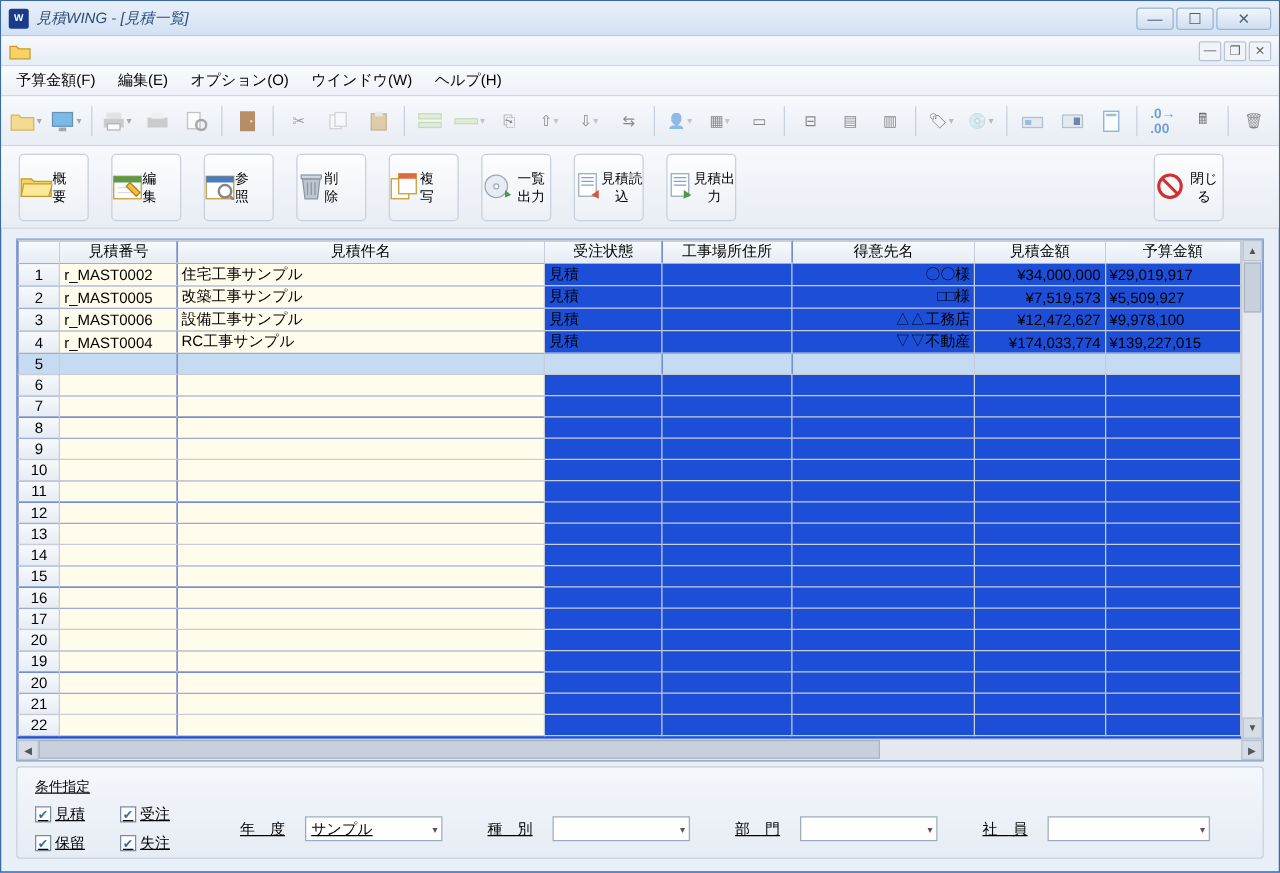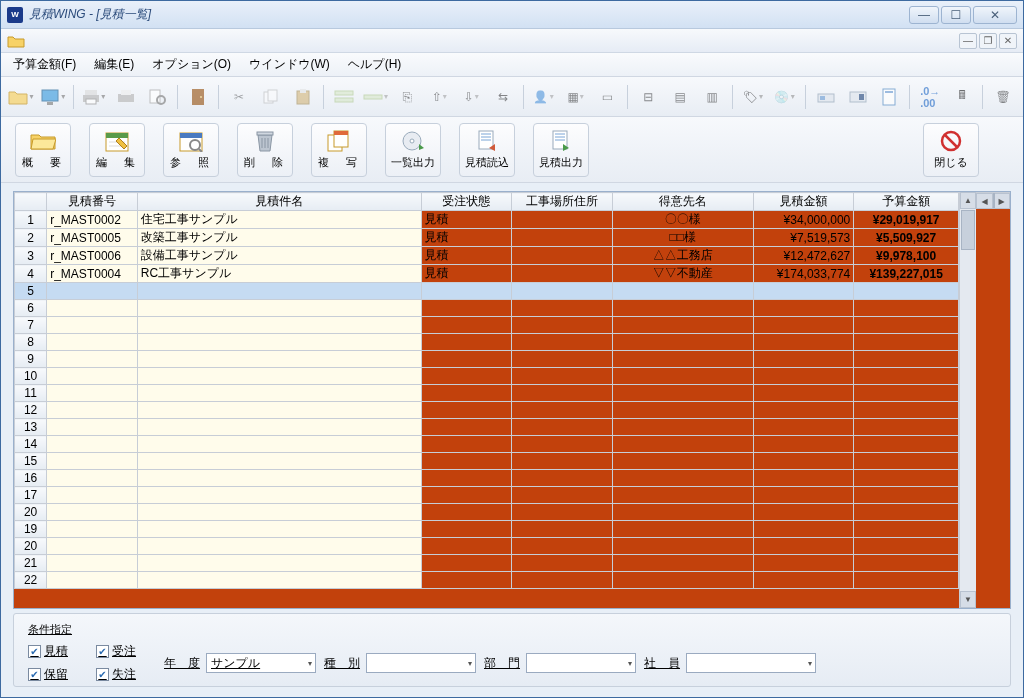--- a/index.html
+++ b/index.html
@@ -16,53 +16,53 @@
 .subheader .right { margin-left: auto; display:flex; gap:2px;}
 .subheader .right .sbtn { width:18px; height:16px; border:1px solid #b8c4d3; background:#f0f4f9; border-radius:2px; display:inline-flex; align-items:center; justify-content:center; color:#666; cursor:pointer; font-size:10px;}
 .menubar { height: 24px; background: linear-gradient(#f9fbfd, #edf1f7); border-bottom: 1px solid #d0d7e2; display: flex; align-items: center; padding: 0 4px; gap: 2px; }
 .menubar .item { padding: 3px 8px; cursor: pointer; }
 .toolbar1 { height: 40px; background: linear-gradient(#f7f9fc, #e8edf4); border-bottom: 1px solid #d0d7e2; display: flex; align-items: center; padding: 0 6px; gap: 4px; }
 .toolbar1 .tbtn { width: 28px; height: 28px; display:inline-flex; align-items:center; justify-content:center; opacity:0.7; cursor:pointer;}
 .toolbar1 .sep { width:1px; height:24px; background:#c7d0dc; margin:0 2px;}
 .toolbar1 .dd { display:inline-flex; align-items:center;}
 .toolbar1 .dd::after { content:"▾"; font-size:8px; color:#888; margin-left:1px;}
 .toolbar2 { height: 66px; background: linear-gradient(#f7f9fc, #e8edf4); border-bottom: 1px solid #d0d7e2; display: flex; align-items: center; padding: 6px 14px; gap: 18px; }
-.bigbtn { width: 56px; height: 54px; border: 1px solid #c7d0dc; border-radius: 4px; background: linear-gradient(#fdfdfe, #ecf0f6); display: flex; flex-direction: column; align-items: center; justify-content: center; cursor: pointer; }
+.bigbtn { width: 56px; height: 54px; border: 1px solid #c7d0dc; border-radius: 4px; background: linear-gradient(#fdfdfe, #ecf0f6); display: flex; flex-direction: row; align-items: center; justify-content: center; cursor: pointer; }
 .bigbtn .bicon { width:28px; height:24px; display:flex; align-items:center; justify-content:center; font-size:20px; margin-bottom:2px;}
 .bigbtn .blabel { font-size: 11px; letter-spacing: 3px; }
 .bigbtn.nospace .blabel { letter-spacing: 0; text-align: center; }
-.content { flex: 1; background: #c2410c; margin: 8px 12px 4px 12px; border: 1px solid #9ab0cc; display: flex; flex-direction: row; position:relative; }
+.content { flex: 1; background: #1d4ed8; margin: 8px 12px 4px 12px; border: 1px solid #9ab0cc; display: flex; flex-direction: column; position:relative; }
 .gridwrap { flex:1; overflow:hidden; position:relative; display:flex;}
 table.grid { border-collapse: collapse; table-layout: fixed; font-size: 12px; width:100%; }
 table.grid th, table.grid td { border: 1px solid #c7cdd6; height: 17px; padding: 0 3px; overflow: hidden; white-space: nowrap; }
 table.grid th { background: linear-gradient(#f7f9fc, #e6ecf3); text-align: center; font-weight: normal; position:sticky; top:0; }
 table.grid .rownum { background: linear-gradient(#f7f9fc, #e6ecf3); text-align: center; width: 32px; }
 table.grid .corner { background: linear-gradient(#f7f9fc, #e6ecf3); width:32px;}
 table.grid .c-num { width: 90px; background: #fffceb; text-align:left;}
 table.grid .c-name { width: 282px; background: #fffceb; text-align:left;}
 table.grid .c-status { width: 90px; text-align:left;}
 table.grid .c-place { width: 100px; text-align:left;}
-table.grid .c-client { width: 140px; text-align:center;}
+table.grid .c-client { width: 140px; text-align:right;}
 table.grid .c-amt { width: 100px; text-align:right;}
-table.grid .c-budget { width: 104px; text-align:center;font-weight:bold;}
+table.grid .c-budget { width: 104px; text-align:left;}
 table.grid tr.selected td { background: #c5dbf2 !important; }
 table.grid tr.empty .c-num, table.grid tr.empty .c-name { background:#fffceb; }
 .vscroll { width:17px; background:#e4e9f0; border-left:1px solid #c7cdd6; display:flex; flex-direction:column;}
 .vscroll .arr { height:17px; background:#d6dde7; border:1px solid #b8c2d0; display:flex; align-items:center; justify-content:center; font-size:8px; color:#555; cursor:pointer;}
 .vscroll .thumb { height:40px; background:#c7d0dc; border:1px solid #a8b4c4; margin:1px;}
 .hscroll { height:17px; background:#e4e9f0; border-top:1px solid #c7cdd6; display:flex;}
 .hscroll .arr { width:17px; background:#d6dde7; border:1px solid #b8c2d0; display:flex; align-items:center; justify-content:center; font-size:8px; color:#555; cursor:pointer;}
 .hscroll .track { flex:1; position:relative;}
 .hscroll .thumb { position:absolute; left:0; width:70%; height:15px; background:#c7d0dc; border:1px solid #a8b4c4; top:0;}
 .filterarea { height: 74px; background: linear-gradient(#f4f7fb, #e6ecf4); margin: 0 12px 10px 12px; border: 1px solid #c7d0dc; border-radius:3px; padding: 8px 14px; text-decoration: underline; }
 .filterarea .grouplabel { font-size:11px; margin-bottom:6px; display:block;}
 .filterarea .row { display:flex; align-items:center; gap:8px;}
 .filterarea .chk { display:inline-flex; align-items:center; gap:3px; margin-right:10px; cursor:pointer;}
 .filterarea .chk .box { width:13px; height:13px; border:1px solid #7a8aa0; background:#fff; display:inline-flex; align-items:center; justify-content:center; font-size:10px; color:#2a6ab0;}
-.filterarea .filtgroup { display:inline-flex; align-items:center; gap:6px; }
+.filterarea .filtgroup { display:inline-flex; align-items:center; gap:16px; margin-left:28px;}
 .filterarea select, .filterarea .sel { height:20px; border:1px solid #9aaac0; background:#fff; font-size:12px; padding:0 18px 0 4px; position:relative; cursor:pointer; display:inline-flex; align-items:center;}
 .filterarea .sel::after { content:"▾"; position:absolute; right:3px; font-size:8px; color:#555;}
 .checks-col { display:inline-flex; flex-direction:column; gap:6px; margin-right:10px;}
 svg { display:block; }
 </style>
 </head>
 <body>
 
 <div class="window">
 

